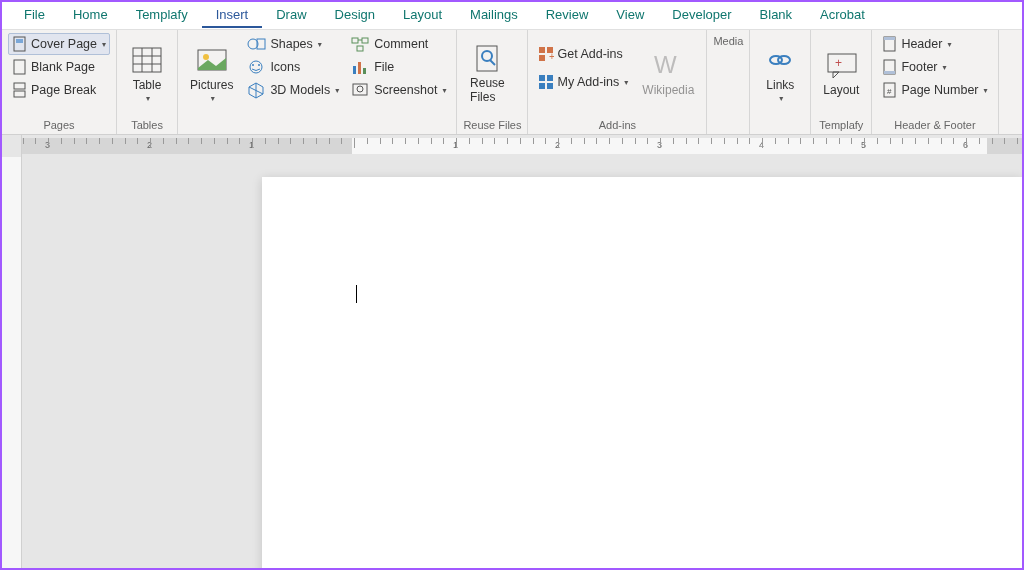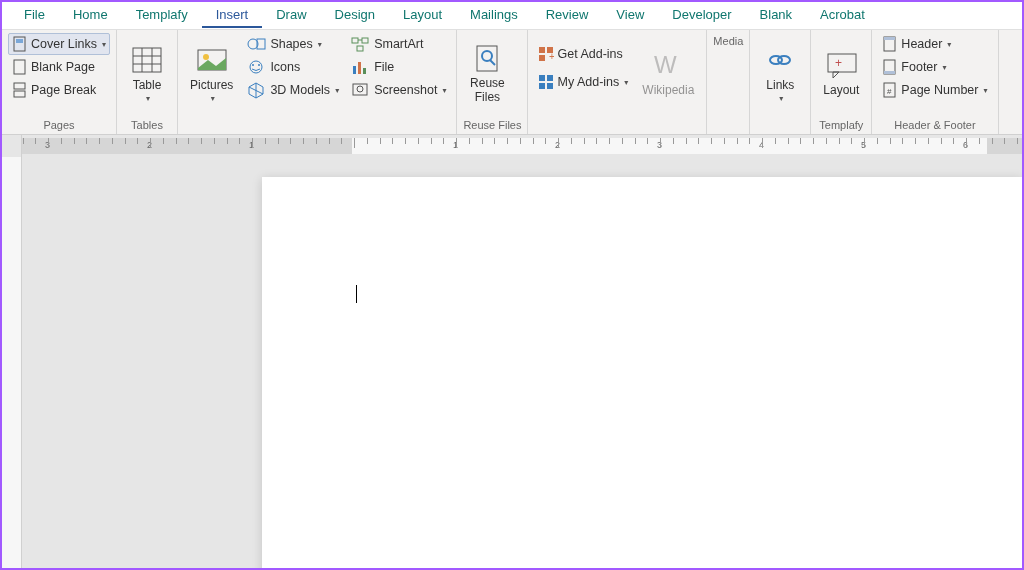--- a/index.html
+++ b/index.html
@@ -56,21 +56,21 @@
 <div class="ribbon">
 
   <div class="group">
     <div class="group-body">
       <div class="vcol">
         <div class="btn-row hovered">
           <svg class="icon-sm">
               <rect x="2" y="1" width="11" height="14" fill="none" stroke="#555"></rect>
               <rect x="4" y="3" width="7" height="4" fill="#7aa7d8"></rect>
             </svg>
-          <span>Cover Links</span>
+          <span>Cover Page</span>
           <span class="caret">▾</span>
         </div>
         <div class="btn-row">
           <svg class="icon-sm">
               <rect x="2" y="1" width="11" height="14" fill="none" stroke="#555"></rect>
             </svg>
           <span>Blank Page</span>
         </div>
         <div class="btn-row">
           <svg class="icon-sm">
@@ -145,21 +145,21 @@
         </div>
       </div>
       <div class="vcol">
         <div class="btn-row">
           <svg class="icon-md">
               <rect x="1" y="3" width="6" height="5" fill="none" stroke="#5a8f5a"></rect>
               <rect x="11" y="3" width="6" height="5" fill="none" stroke="#5a8f5a"></rect>
               <rect x="6" y="11" width="6" height="5" fill="none" stroke="#5a8f5a"></rect>
               <line x1="7" y1="5" x2="11" y2="5" stroke="#5a8f5a"></line>
             </svg>
-          <span>SmartArt</span>
+          <span>Comment</span>
         </div>
         <div class="btn-row">
           <svg class="icon-md">
               <rect x="2" y="8" width="3" height="8" fill="#3a7fbf"></rect>
               <rect x="7" y="4" width="3" height="12" fill="#d07348"></rect>
               <rect x="12" y="10" width="3" height="6" fill="#5a8f5a"></rect>
             </svg>
           <span>File</span>
         </div>
         <div class="btn-row">
@@ -177,21 +177,21 @@
   <div class="group">
     <div class="group-body">
       <div class="btn-big">
         <span class="icon">
           <svg width="32" height="32">
               <rect x="6" y="4" width="20" height="25" fill="none" stroke="#555"></rect>
               <circle cx="16" cy="14" r="5" fill="none" stroke="#3a7fbf" stroke-width="2"></circle>
               <line x1="19" y1="18" x2="24" y2="23" stroke="#3a7fbf" stroke-width="2"></line>
             </svg>
         </span>
-        <span style="text-align:center;white-space:pre-line;line-height:1.2">Reuse
+        <span style="text-align:left;white-space:pre-line;line-height:1.2">Reuse
 Files</span>
       </div>
     </div>
     <div class="group-label">Reuse Files</div>
   </div>
 
   <div class="group">
     <div class="group-body">
       <div class="vcol" style="justify-content:center;height:70px;gap:6px">
         <div class="btn-row">
@@ -216,20 +216,21 @@
       </div>
       <div class="btn-big disabled">
         <span class="icon">
           <svg width="32" height="24">
               <text x="2" y="20" font-size="24" font-family="serif" fill="#888">W</text>
             </svg>
         </span>
         <span>Wikipedia</span>
       </div>
     </div>
+    <div class="group-label">Add-ins</div>
   </div>
 
   <div class="group">
     <div class="group-label">Media</div>
   </div>
 
   <div class="group">
     <div class="group-body">
       <div class="btn-big">
         <span class="icon">

